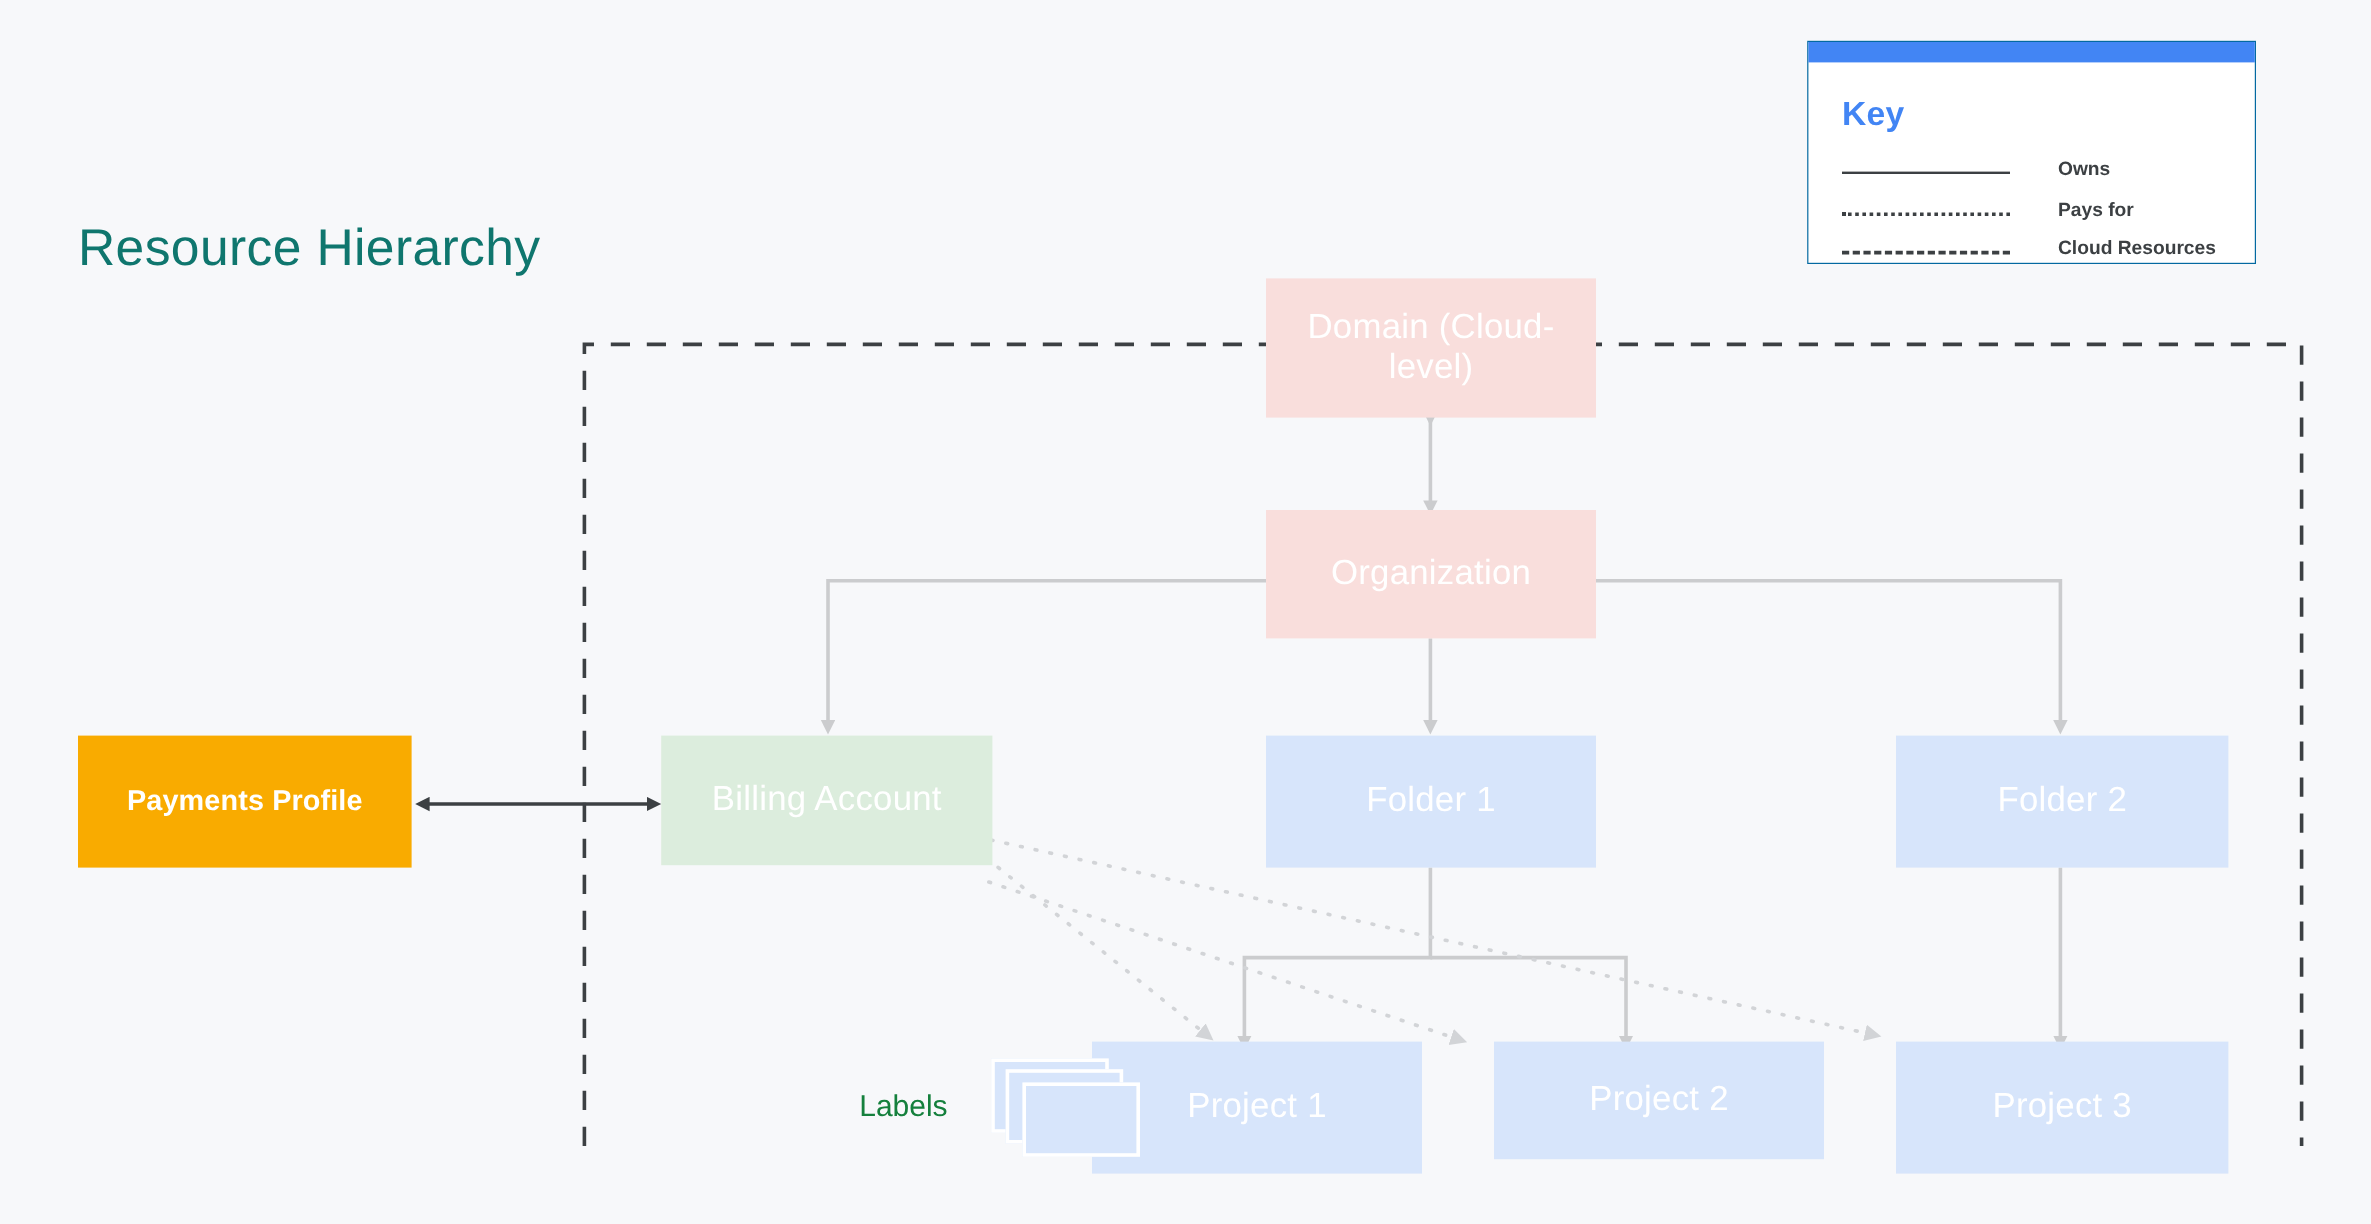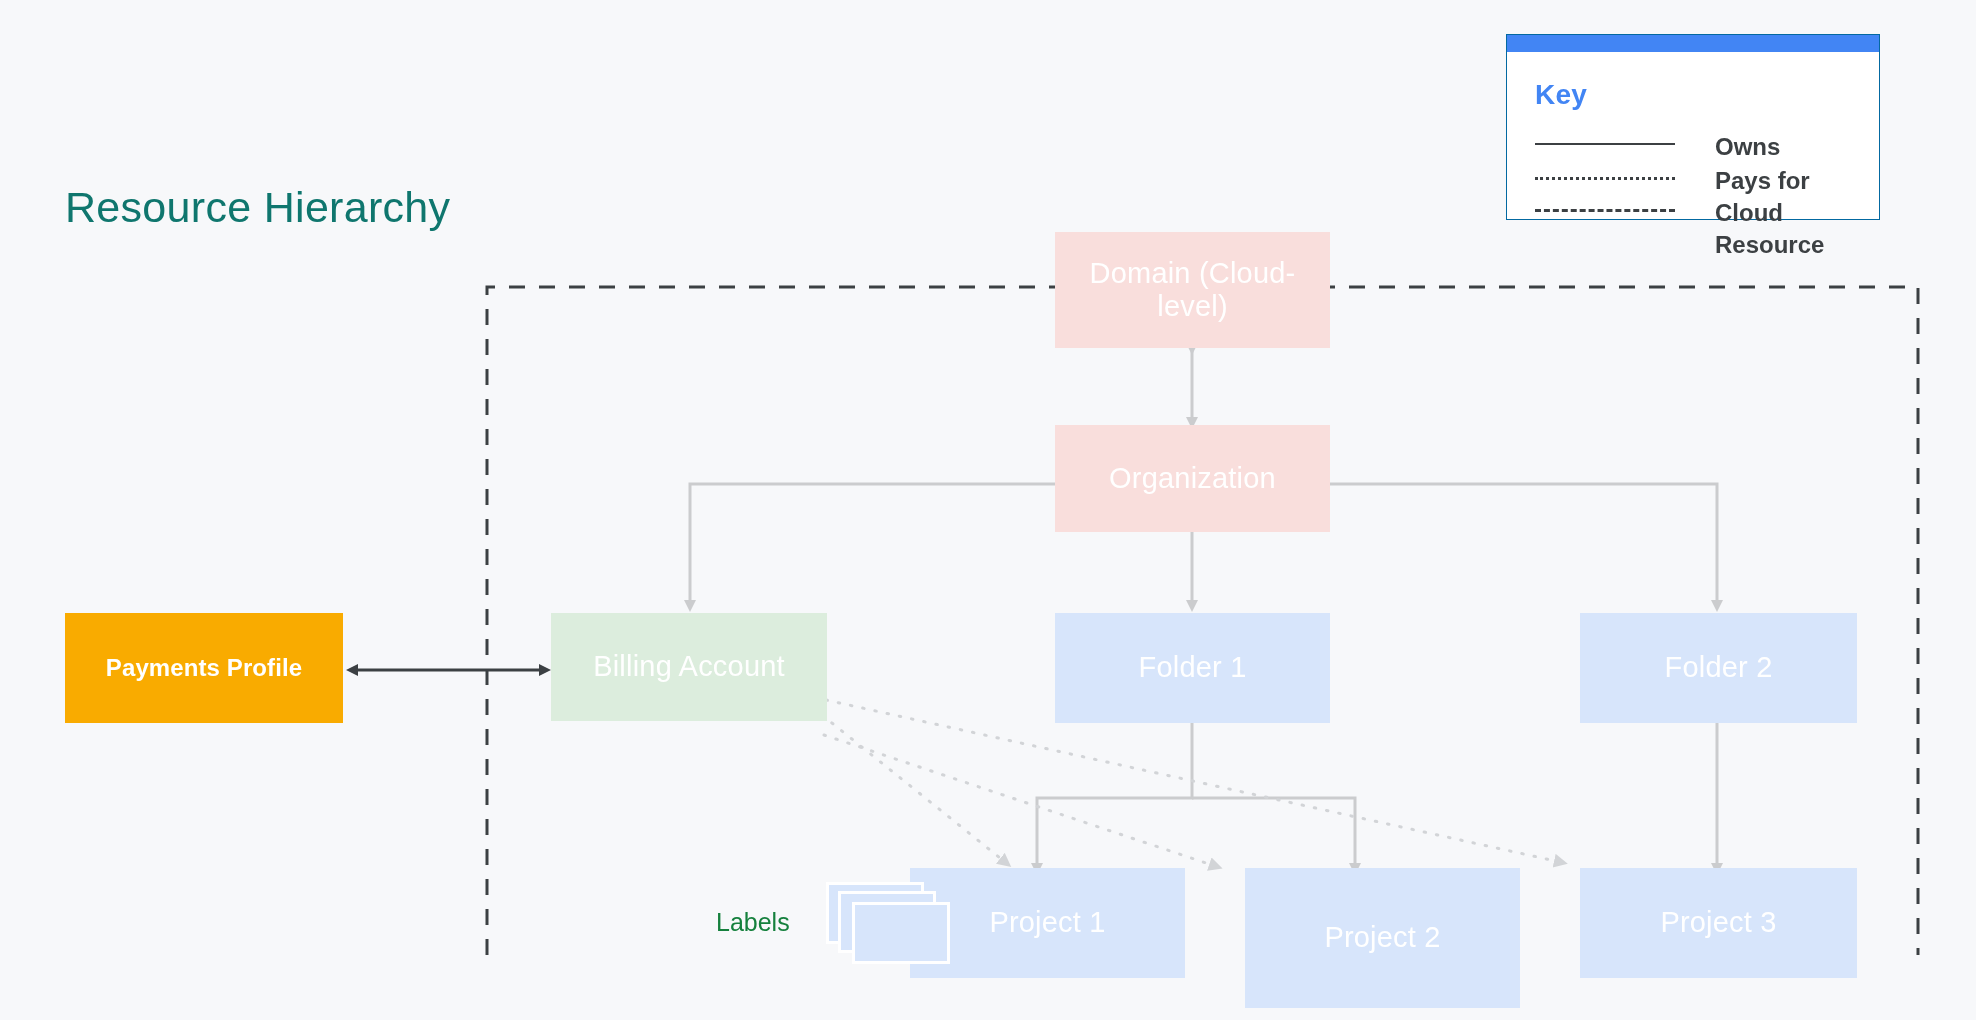--- a/index.html
+++ b/index.html
@@ -67,21 +67,21 @@
     position:absolute;left:28px;top:44px;
     font-size:28px;font-weight:bold;color:#4285F4;letter-spacing:.2px;
   }
   .legend-row{position:absolute;left:0;width:100%;height:28px;}
   .legend-sample{position:absolute;left:28px;width:140px;top:12px;height:0;}
   .legend-sample.solid{border-top:2px solid #3C4043;}
   .legend-sample.dotted{border-top:3px dotted #3C4043;}
   .legend-sample.dashed{border-top:3px dashed #3C4043;}
   .legend-label{
     position:absolute;left:208px;top:0px;
-    font-size:24px;font-weight:bold;color:#3C4043;line-height:1.35;
+    font-size:16px;font-weight:bold;color:#3C4043;line-height:1.35;
     width:150px;
   }
   #lrow0{top:96px;}
   #lrow1{top:130px;}
   #lrow2{top:162px;}
 </style>
 </head>
 <body>
 
 <div id="canvas">
@@ -158,21 +158,21 @@
   </div>
 
   <div class="node blue" style="left:1580px;top:613px;width:277px;height:110px;">
     <span>Folder 2</span>
   </div>
 
   <div class="node blue" style="left:910px;top:868px;width:275px;height:110px;">
     <span>Project 1</span>
   </div>
 
-  <div class="node blue" style="left:1245px;top:868px;width:275px;height:140px;">
+  <div class="node blue" style="left:1245px;top:868px;width:275px;height:98px;">
     <span>Project 2</span>
   </div>
 
   <div class="node blue" style="left:1580px;top:868px;width:277px;height:110px;">
     <span>Project 3</span>
   </div>
 
   <div class="node amber" style="left:65px;top:613px;width:278px;height:110px;">
     <span>Payments Profile</span>
   </div>
@@ -193,17 +193,17 @@
       <div class="legend-label">Owns</div>
     </div>
 
     <div class="legend-row" id="lrow1">
       <div class="legend-sample dotted"></div>
       <div class="legend-label">Pays for</div>
     </div>
 
     <div class="legend-row" id="lrow2">
       <div class="legend-sample dashed"></div>
-      <div class="legend-label">Cloud Resource</div>
+      <div class="legend-label">Cloud Resources</div>
     </div>
   </div>
 
 </div>
 
 </body></html>

